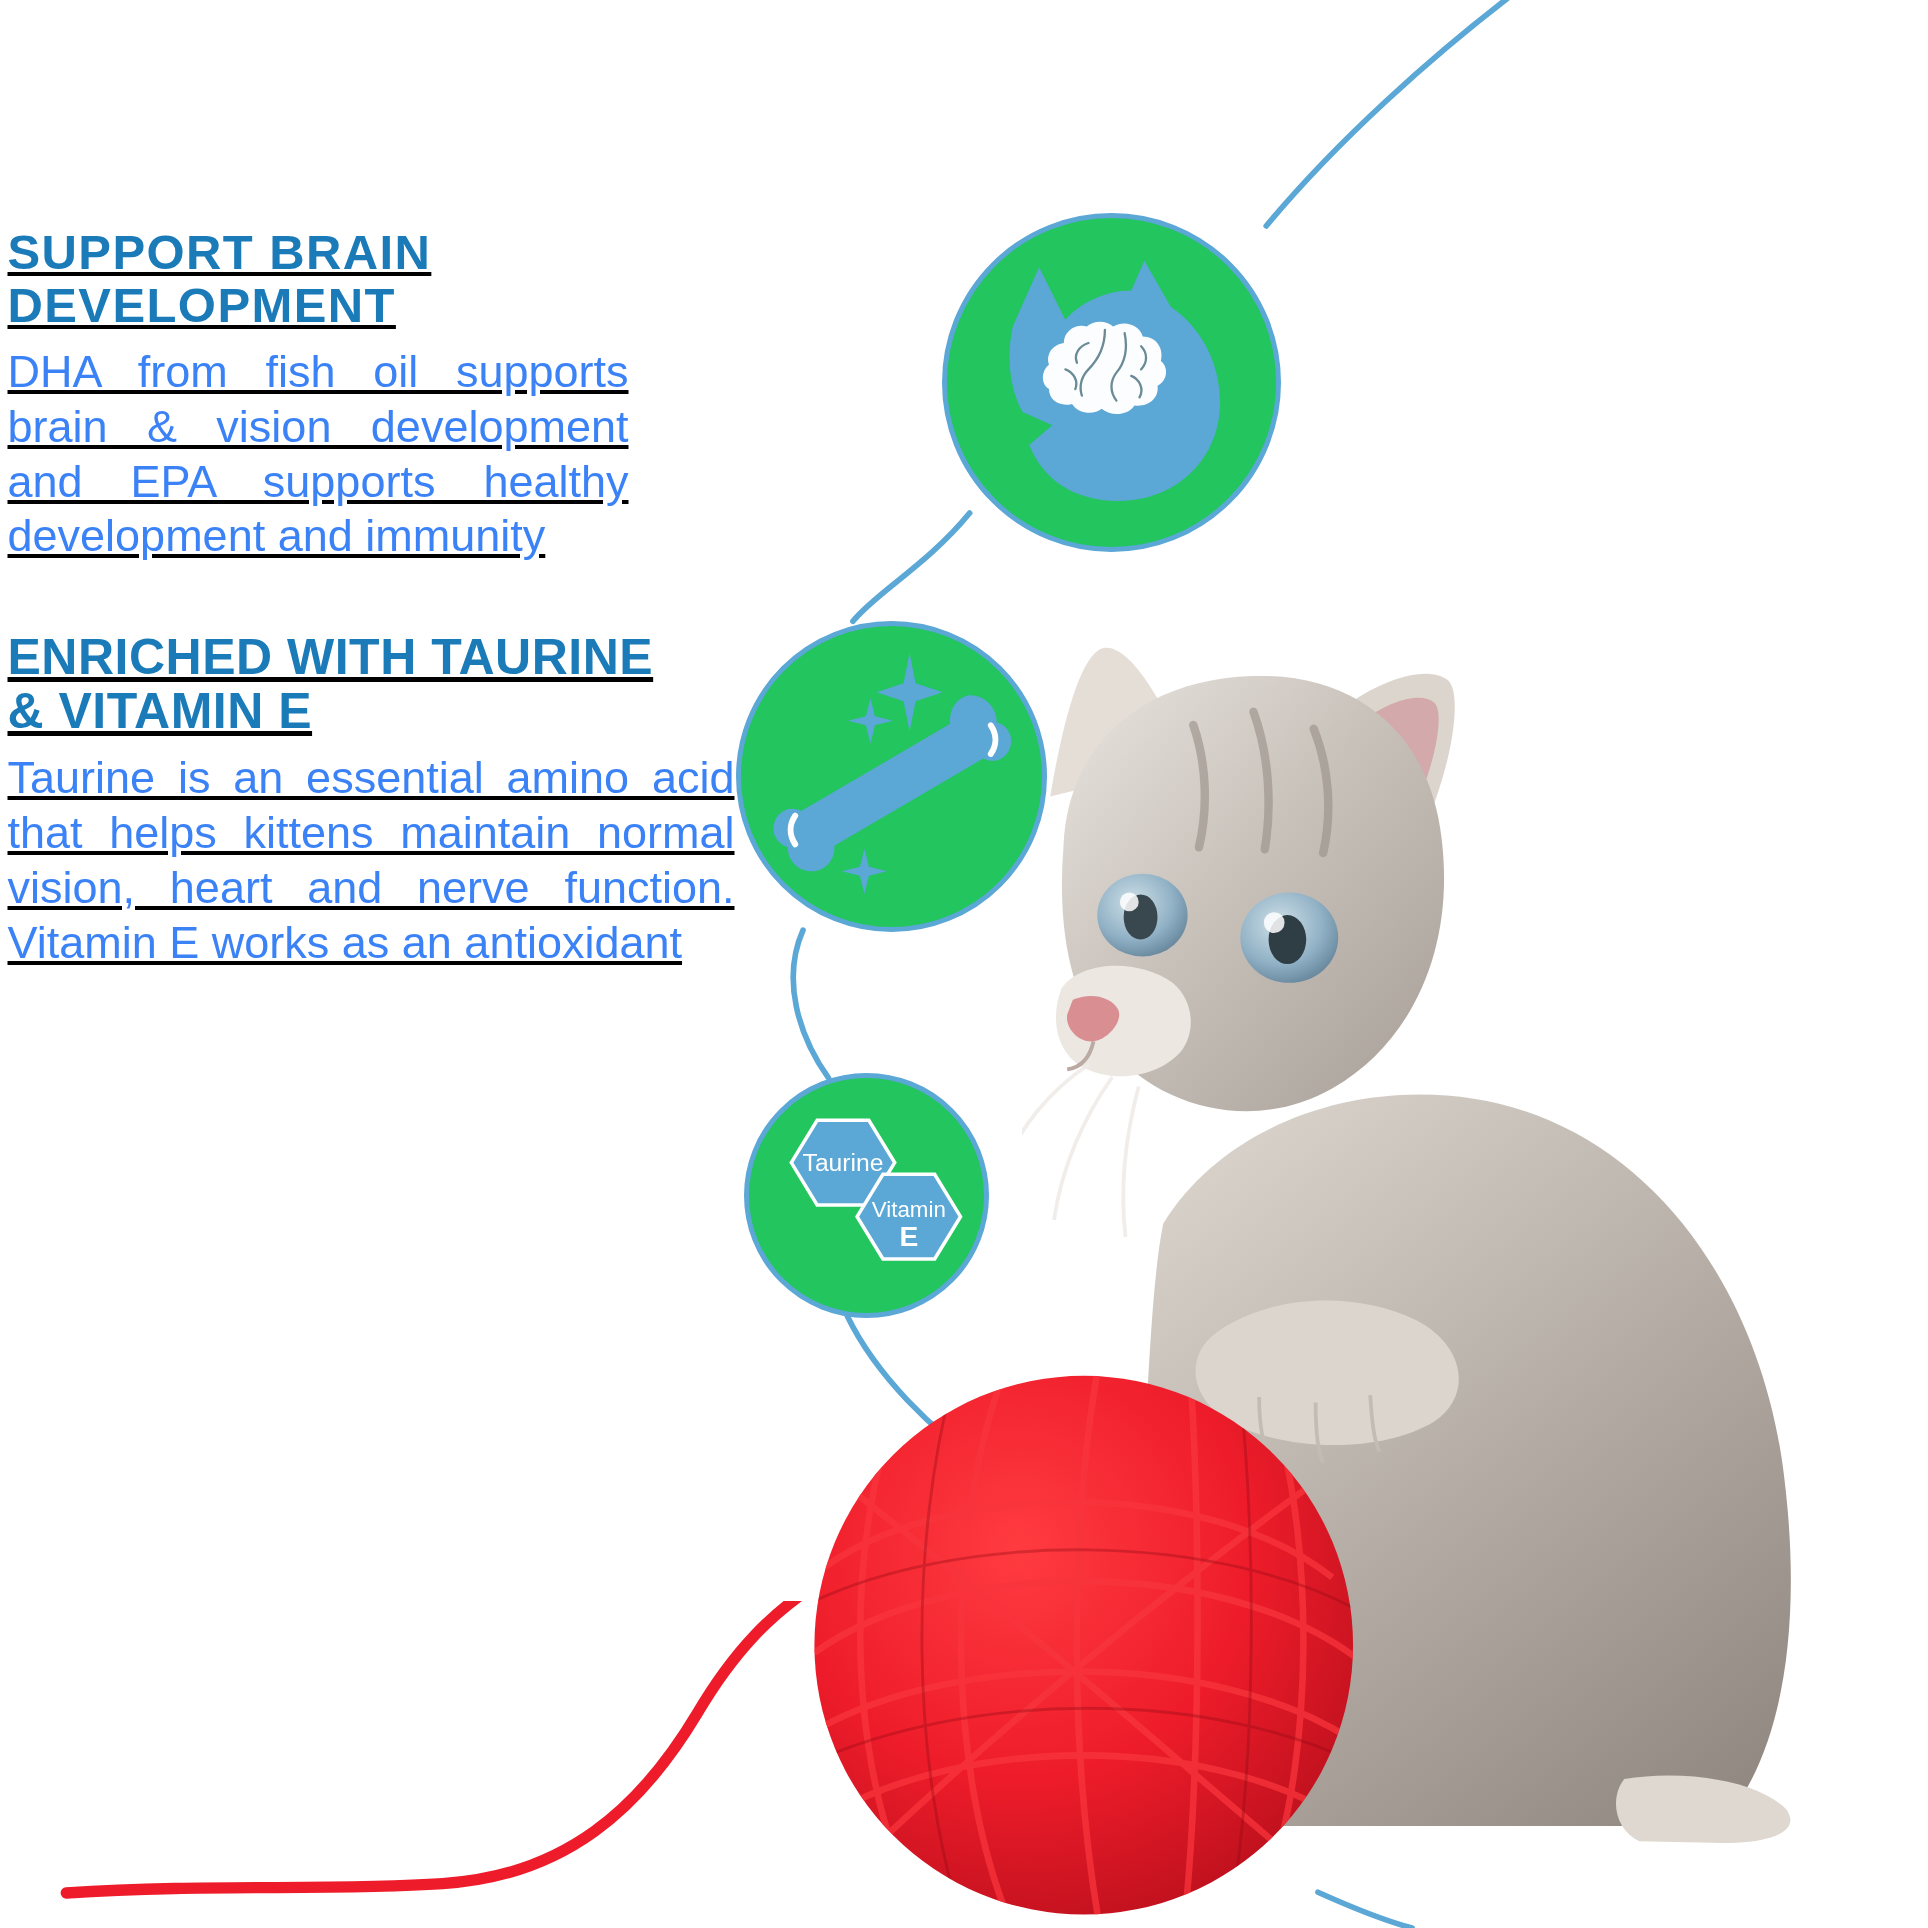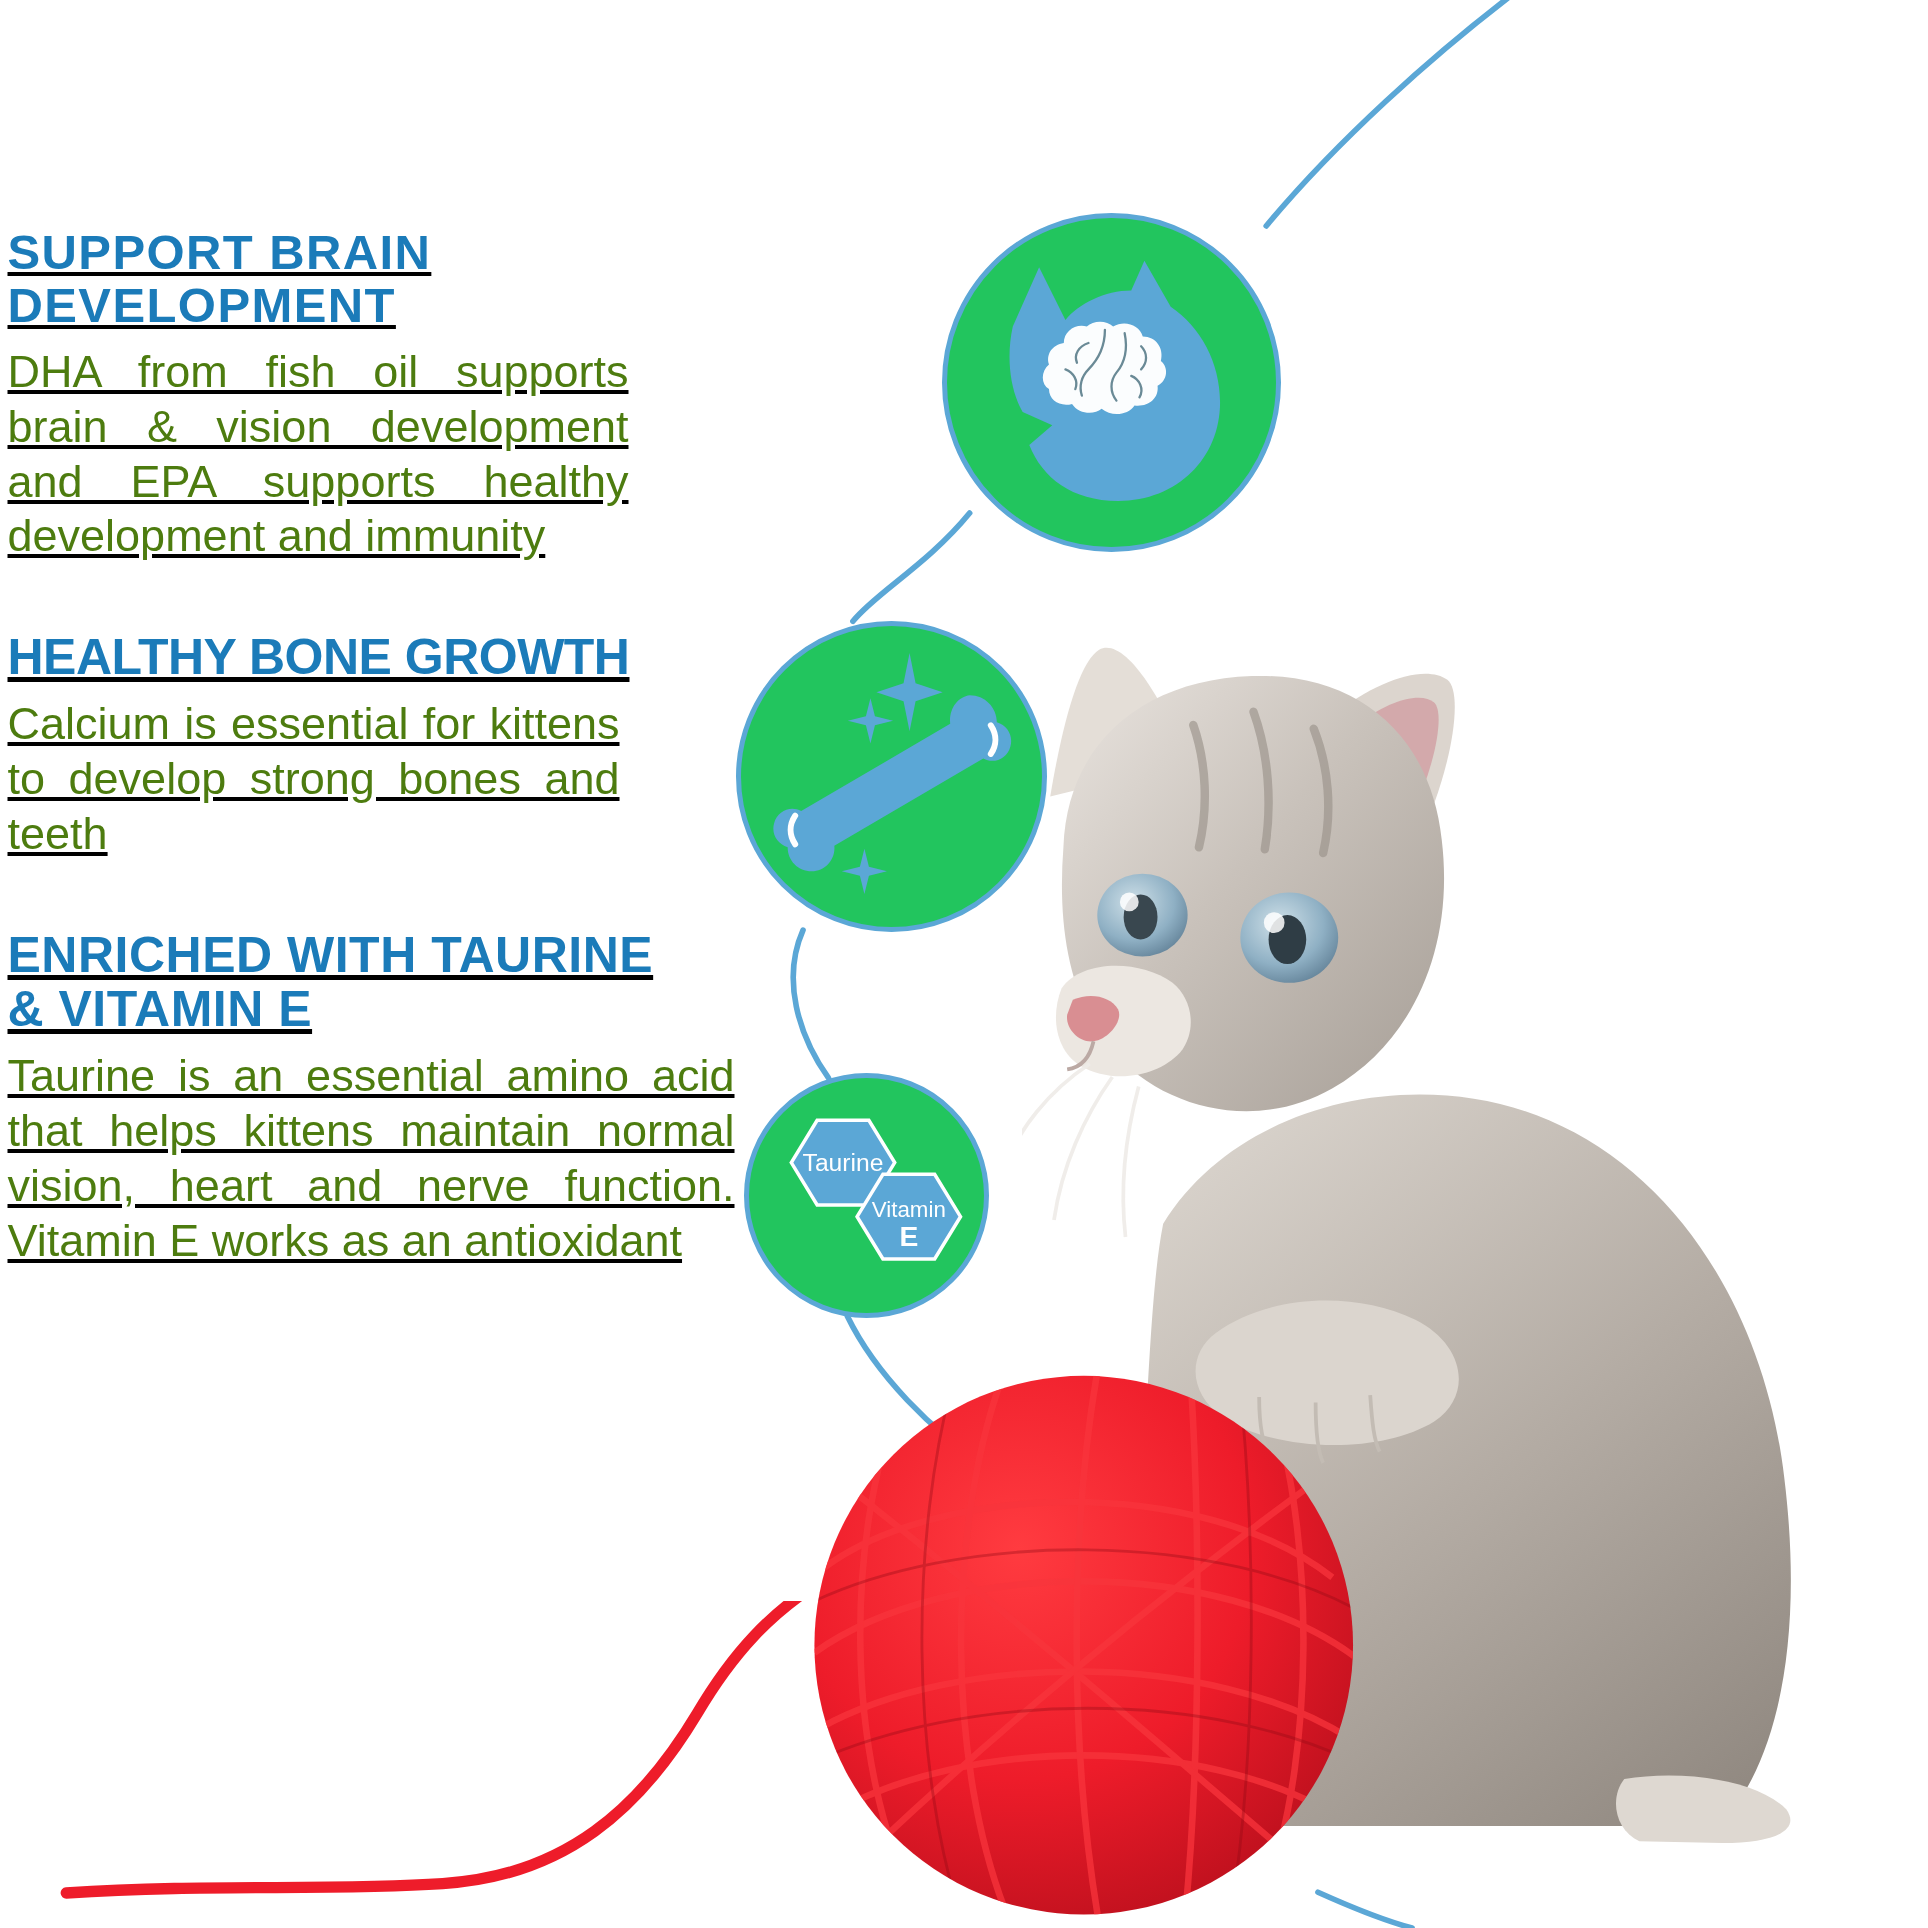--- a/index.html
+++ b/index.html
@@ -38,21 +38,21 @@
   .feature-heading {
     color: #1b7bb9;
     font-size: 50px;
     font-weight: bold;
     line-height: 1.08;
     letter-spacing: 0.2px;
     margin: 0 0 13px 0;
     white-space: pre-line;
   }
   .feature-body {
-    color: #4d7c0f;
+    color: #3b82f6;
     font-size: 45px;
     line-height: 1.22;
     margin: 0;
     text-align: justify;
     white-space: pre-line;
   }
   .feature-body.narrow { width: 621px; }
   .feature-body.mid    { width: 612px; }
   .feature-body.wide   { width: 727px; }
 
@@ -125,24 +125,20 @@
     </g>
   </svg>
 
   <div class="text-col">
 
     <div class="feature-block block-1">
       <h2 class="feature-heading">SUPPORT BRAIN DEVELOPMENT</h2>
       <p class="feature-body narrow">DHA from fish oil supports brain &amp; vision development and EPA supports healthy development and immunity</p>
     </div>
 
-    <div class="feature-block block-2">
-      <h2 class="feature-heading">HEALTHY BONE GROWTH</h2>
-      <p class="feature-body mid">Calcium is essential for kittens to develop strong bones and teeth</p>
-    </div>
 
     <div class="feature-block block-3">
       <h2 class="feature-heading">ENRICHED WITH TAURINE
 &amp; VITAMIN E</h2>
       <p class="feature-body wide">Taurine is an essential amino acid that helps kittens maintain normal vision, heart and nerve function. Vitamin E works as an antioxidant</p>
     </div>
 
   </div>
 
   <div class="icon-circle" id="icon-brain">

